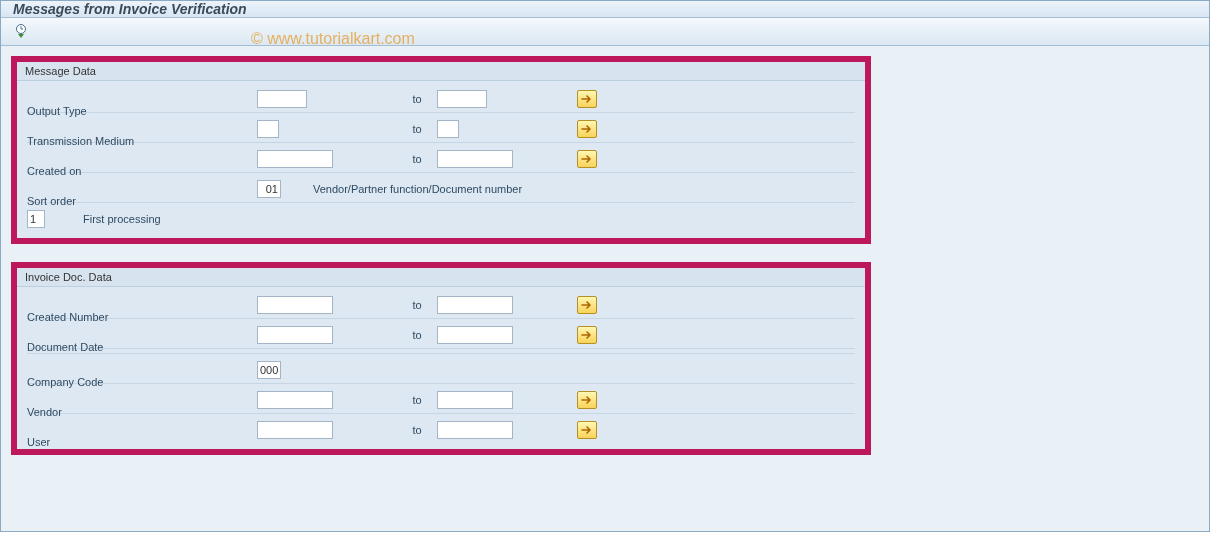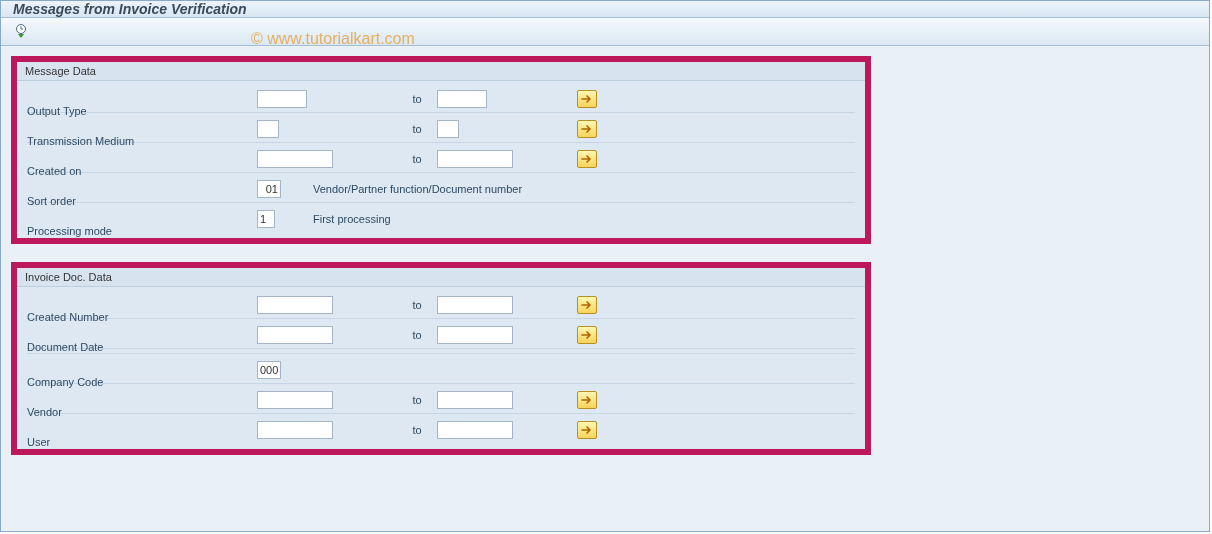--- a/index.html
+++ b/index.html
@@ -230,21 +230,20 @@
         <div class="hr"></div>
 
         <div class="row">
           <div class="label-col">Sort order</div>
           <div style="width:50px;"><input class="sap-input" style="width: 24px; text-align: right;" value="01"></div>
           <div class="desc-col">Vendor/Partner function/Document number</div>
         </div>
         <div class="hr"></div>
 
         <div class="row">
-          <div class="label-col">Processing mode</div>
           <div style="width:50px;"><input class="sap-input" style="width: 18px; text-align: left;" value="1"></div>
           <div class="desc-col">First processing</div>
         </div>
 
       </div>
     </div>
 
     <div class="group">
       <div class="group-title">Invoice Doc. Data</div>
       <div class="group-body">

